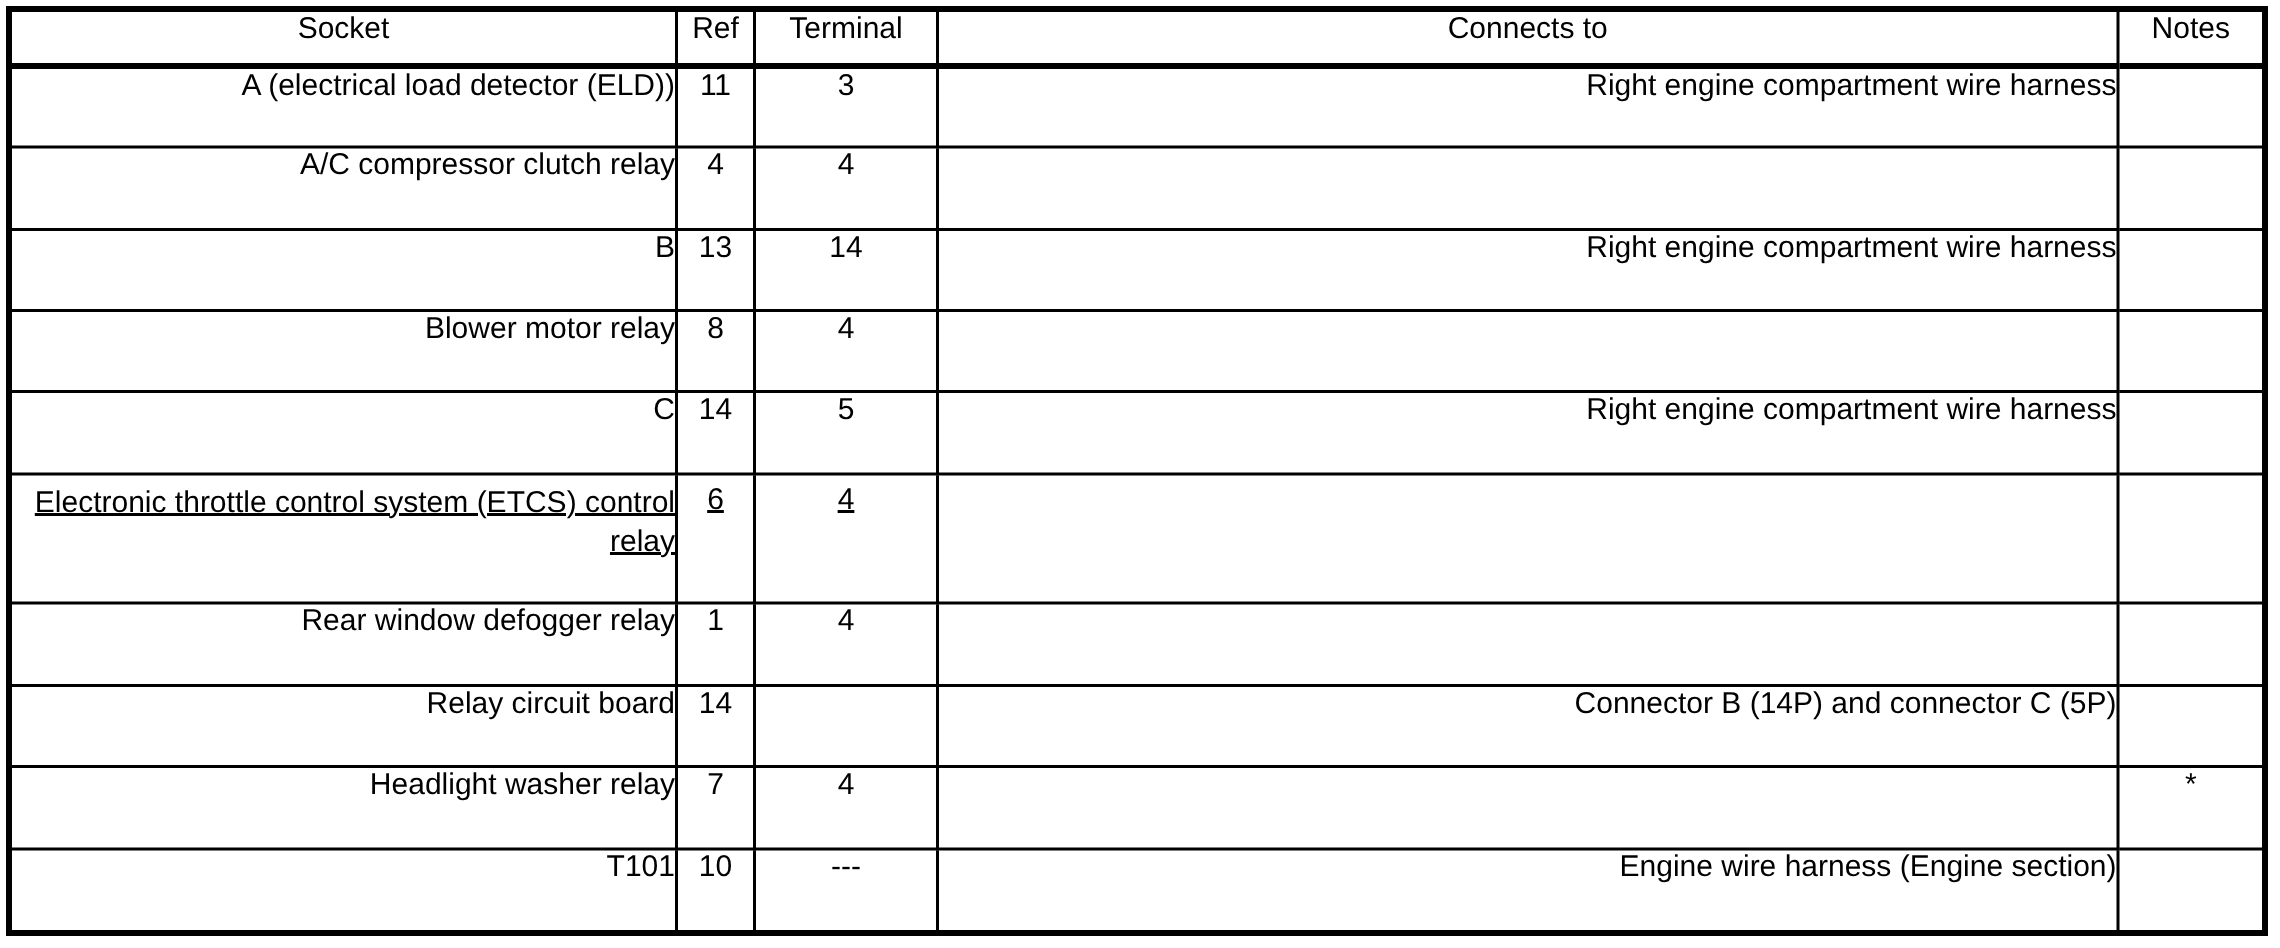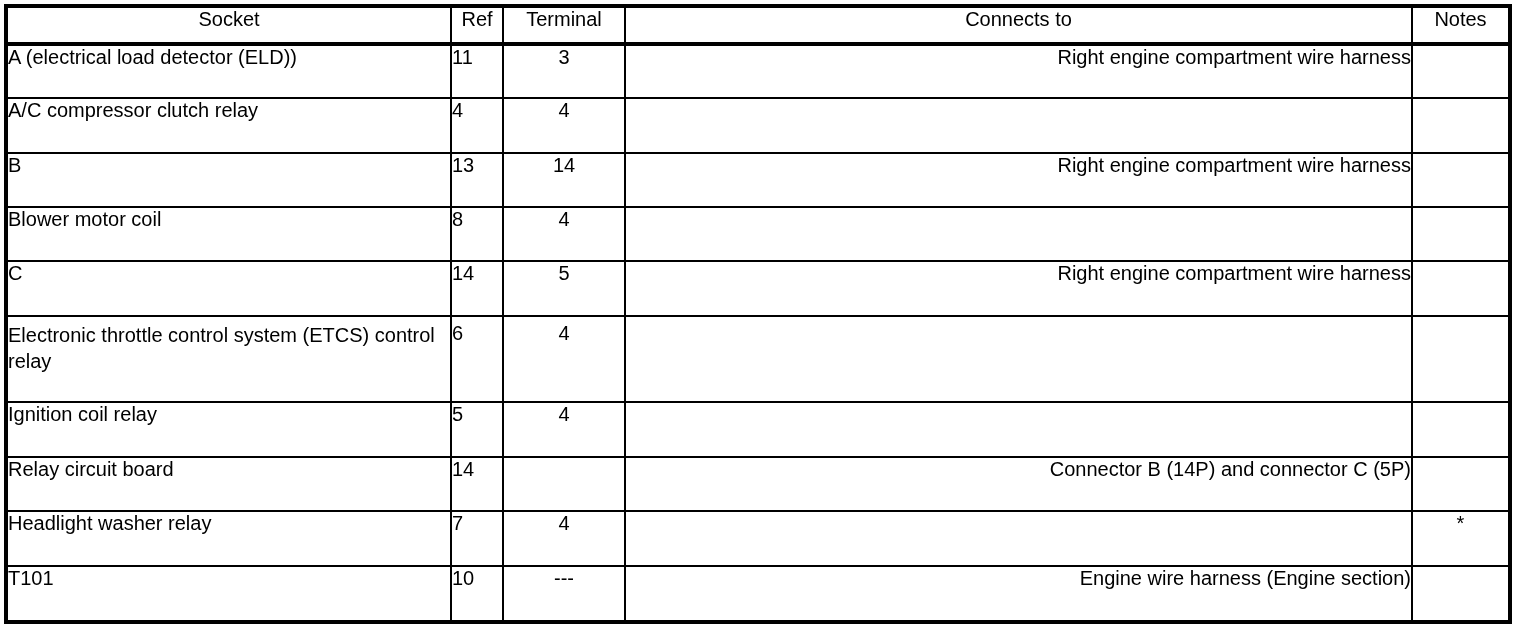--- a/index.html
+++ b/index.html
@@ -66,29 +66,29 @@
   }
 
   
   .col-socket    { width: 443px; }
   .col-ref       { width: 52px;  }
   .col-terminal  { width: 122px; }
   .col-connects  { width: 787px; }
   .col-notes     { width: 96px;  }
 
   
-  td.c-socket   { text-align: left;   padding-left: 4px; margin-left: 26px; }
-  td.c-ref      { text-align: left; }
+  td.c-socket   { text-align: right;   padding-left: 4px; margin-left: 26px; }
+  td.c-ref      { text-align: center; }
   td.c-terminal { text-align: center; }
   td.c-connects { text-align: right;   padding-left: 5px; }
   td.c-notes    { text-align: center; }
 
   
   tbody tr { height: 37px; }
-  tbody tr.tall { height: 54px; }
+  tbody tr.tall { height: 54px; text-decoration: underline; }
 
   tbody td {
     vertical-align: middle;
   }
   tbody tr.tall td {
     vertical-align: top;
     padding-top: 5px;
   }
   tbody tr.tall td.c-socket {
     white-space: normal;
@@ -137,43 +137,43 @@
           <td class="c-notes"></td>
         </tr>
         <tr>
           <td class="c-socket">B</td>
           <td class="c-ref">13</td>
           <td class="c-terminal">14</td>
           <td class="c-connects">Right engine compartment wire harness</td>
           <td class="c-notes"></td>
         </tr>
         <tr>
-          <td class="c-socket">Blower motor coil</td>
+          <td class="c-socket">Blower motor relay</td>
           <td class="c-ref">8</td>
           <td class="c-terminal">4</td>
           <td class="c-connects"></td>
           <td class="c-notes"></td>
         </tr>
         <tr>
           <td class="c-socket">C</td>
           <td class="c-ref">14</td>
           <td class="c-terminal">5</td>
           <td class="c-connects">Right engine compartment wire harness</td>
           <td class="c-notes"></td>
         </tr>
         <tr class="tall">
           <td class="c-socket">Electronic throttle control system (ETCS) control relay</td>
           <td class="c-ref">6</td>
           <td class="c-terminal">4</td>
           <td class="c-connects"></td>
           <td class="c-notes"></td>
         </tr>
         <tr>
-          <td class="c-socket">Ignition coil relay</td>
-          <td class="c-ref">5</td>
+          <td class="c-socket">Rear window defogger relay</td>
+          <td class="c-ref">1</td>
           <td class="c-terminal">4</td>
           <td class="c-connects"></td>
           <td class="c-notes"></td>
         </tr>
         <tr>
           <td class="c-socket">Relay circuit board</td>
           <td class="c-ref">14</td>
           <td class="c-terminal"></td>
           <td class="c-connects">Connector B (14P) and connector C (5P)</td>
           <td class="c-notes"></td>

